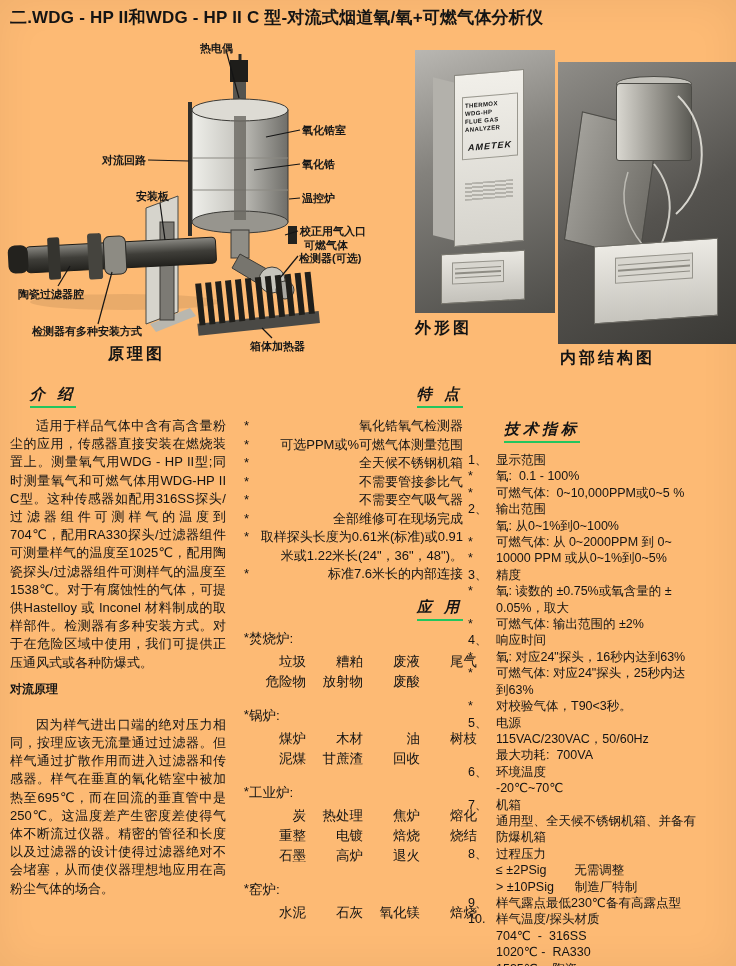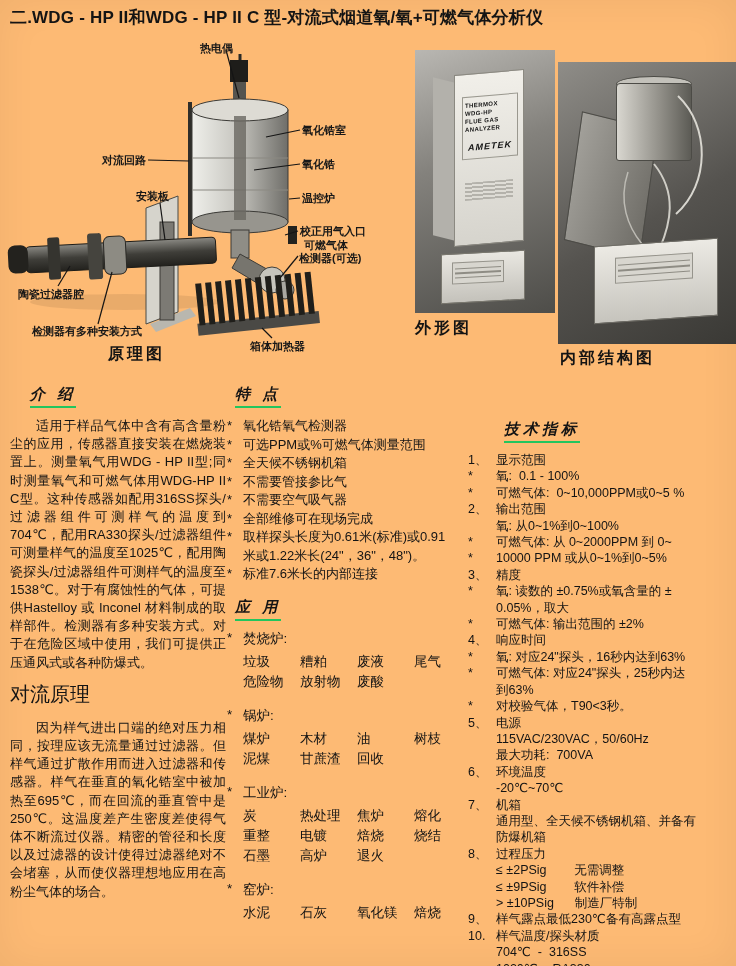--- a/index.html
+++ b/index.html
@@ -38,30 +38,30 @@
   .cyl2top{position:absolute;left:58px;top:14px;width:74px;height:14px;border-radius:50%;background:#c3c1ba;border:1px solid #4c4b46;}
   .cyl2{position:absolute;left:58px;top:21px;width:74px;height:76px;border:1px solid #4c4b46;
         background:linear-gradient(90deg,#d9d7d0,#8f8d86 60%,#5c5b55);border-radius:4px 4px 3px 3px;}
   .jbox2{position:absolute;left:36px;top:180px;width:122px;height:76px;border:1px solid #6f6d66;
          background:linear-gradient(180deg,#eceae4,#c6c4bd);transform:skewY(-4deg);}
   .jbox2 .jbox-chip{left:20px;top:12px;width:72px;height:20px;}
 
   
   .col{position:absolute;top:385px;}
   .col-intro{left:10px;width:216px;}
-  .col-feat{left:227px;width:230px;}
+  .col-feat{left:233px;width:230px;text-align:right;}
   .col-spec{left:468px;width:262px;}
   .sec-h{display:inline-block;font-size:15px;font-weight:bold;font-style:italic;letter-spacing:4px;
          border-bottom:2px solid #22c55e;padding-bottom:2px;margin-bottom:9px;}
   .h-intro{margin-left:20px;}
   .h-feat{margin-left:8px;}
   .h-app{margin-left:8px;margin-top:14px;}
   .h-spec{margin-left:36px;margin-top:35px;}
   .para{font-size:13px;line-height:18.2px;text-align:justify;text-indent:2em;margin:0;}
-  .sub-h{font-size:20px;font-weight:400;margin:9px 0 11px;}
+  .sub-h{font-size:12px;font-weight:700;margin:9px 0 18px;}
   .feat-item{display:flex;font-size:13px;line-height:18.5px;}
   .feat-b{width:16px;flex:none;}
   .feat-t{flex:1;}
   .app-group{margin:0 0 15px;}
   .app-title{display:flex;font-size:13.5px;font-weight:500;margin-bottom:4px;}
   .app-row{display:flex;margin-left:16px;line-height:20px;}
   .app-cell{width:57px;flex:none;font-size:13.5px;}
   .spec-line{display:flex;font-size:12.5px;line-height:16.4px;}
   .spec-b{width:28px;flex:none;}
   .spec-t{flex:1;white-space:pre-wrap;}
@@ -437,24 +437,20 @@
     <div class="spec-line">
         <span class="spec-b">8、</span>
         <span class="spec-t">过程压力</span>
       </div>
     <div class="spec-line">
         <span class="spec-b"></span>
         <span class="spec-t">≤ ±2PSig        无需调整</span>
       </div>
     <div class="spec-line">
         <span class="spec-b"></span>
-        <span class="spec-t">≤ ±9PSig        软件补偿</span>
-      </div>
-    <div class="spec-line">
-        <span class="spec-b"></span>
         <span class="spec-t">&gt; ±10PSig      制造厂特制</span>
       </div>
     <div class="spec-line">
         <span class="spec-b">9、</span>
         <span class="spec-t">样气露点最低230℃备有高露点型</span>
       </div>
     <div class="spec-line">
         <span class="spec-b">10.</span>
         <span class="spec-t">样气温度/探头材质</span>
       </div>

